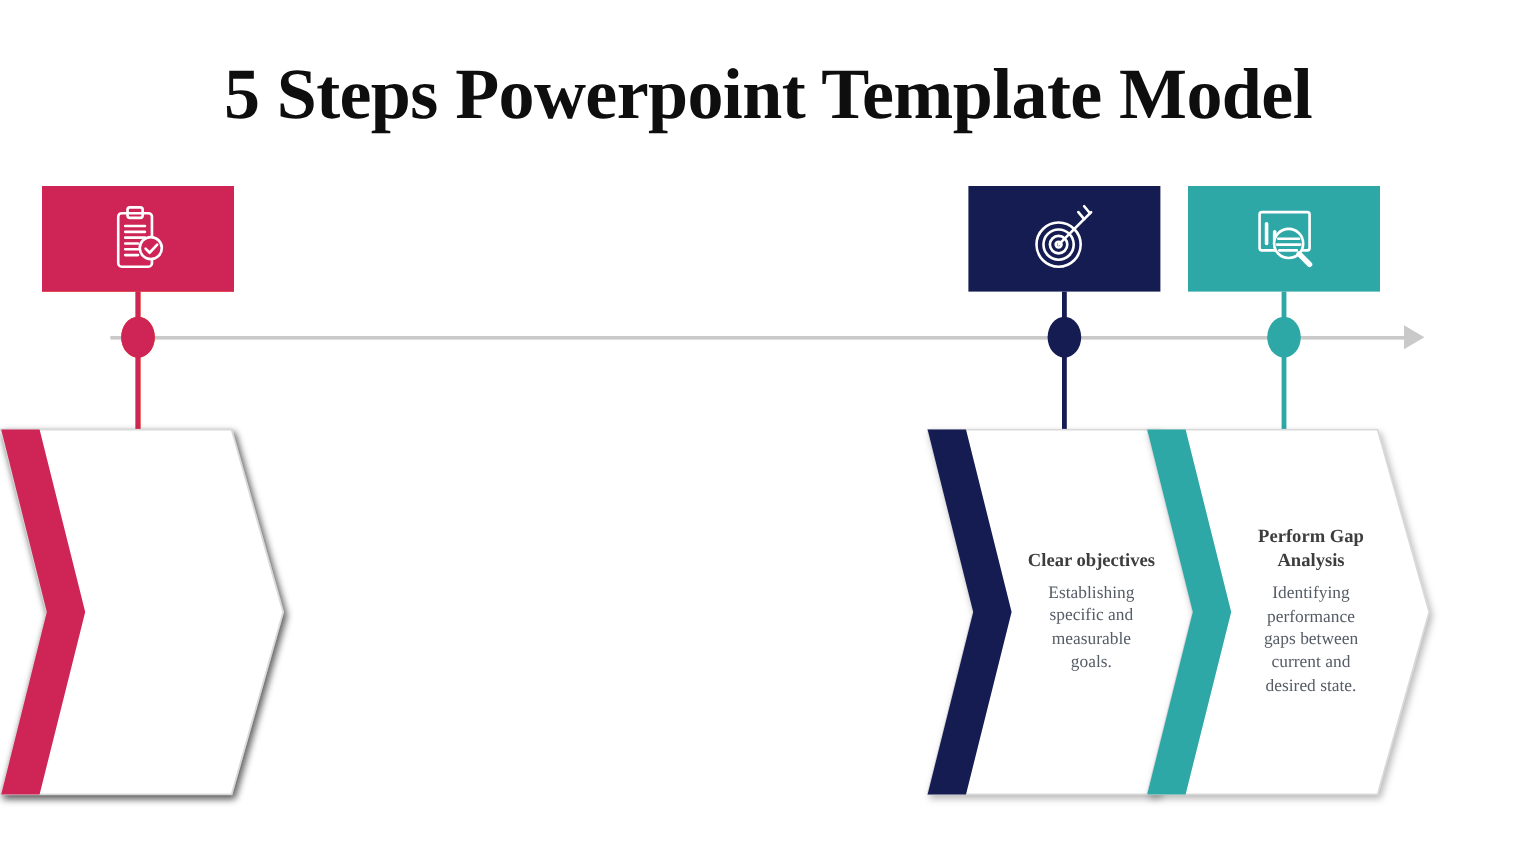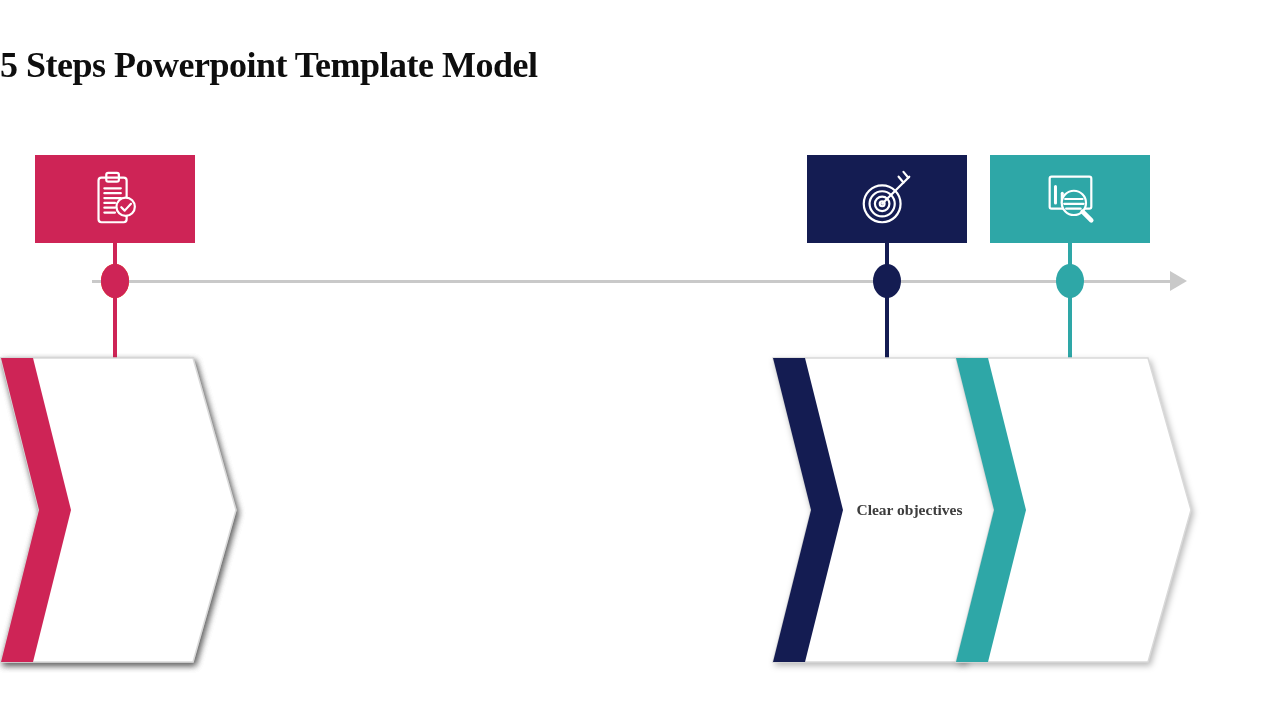--- a/index.html
+++ b/index.html
@@ -1,20 +1,20 @@
 <!DOCTYPE html>
 <html><head>
 <meta charset="utf-8">
 <style>
   html,body{margin:0;padding:0;background:#fff;}
   #slide{position:relative;width:1280px;height:720px;background:#ffffff;overflow:hidden;
          font-family:"Liberation Serif", serif;}
 
-  .page-title{position:absolute;top:44px;left:0;width:1280px;text-align:left;
-              font-weight:bold;font-size:36px;letter-spacing:-0.5px;color:#0e0e0e;}
+  .page-title{position:absolute;top:44px;left:0;width:1280px;text-align:center;
+              font-weight:bold;font-size:60px;letter-spacing:-0.5px;color:#0e0e0e;}
 
   
   .tl-line{position:absolute;left:92px;top:280px;width:1080px;height:3px;background:#c9c9c9;}
   .tl-arrow{position:absolute;left:1170px;top:271px;width:0;height:0;
             border-top:10px solid transparent;border-bottom:10px solid transparent;
             border-left:17px solid #c9c9c9;}
 
   
   .step{position:absolute;top:0;width:237px;height:720px;}
   .step:nth-of-type(1){left:95px}
@@ -66,20 +66,24 @@
       </svg>
     </div>
     <div class="vline"></div>
     <div class="dot"></div>
     <svg class="card-svg" viewBox="0 0 237 306">
       <path class="card-shape" d="M1 1 H193 L236 153 L193 305 H1 L39 153 Z"></path>
       <path class="band" d="M1 1 H33 L71 153 L33 305 H1 L39 153 Z"></path>
     </svg>
     <div class="card-text">
       <div class="card-title">Clear objectives</div>
+      <div class="card-desc">Establishing
+specific and
+measurable
+goals.</div>
     </div>
   </div>
 
   <div class="step" style="--c: #2EA7A7;">
     <div class="icon-box">
       <svg class="icon-svg" viewBox="0 0 64 64" width="62" height="62">
         <g stroke="#fff" fill="none" stroke-width="2.2" stroke-linecap="round" stroke-linejoin="round">
           <rect x="11" y="9" width="43" height="33" rx="2"></rect>
           <path d="M17 36 V19" stroke-width="3"></path>
           <path d="M24 36 V26" stroke-width="3"></path>
@@ -89,20 +93,29 @@
           <path d="M45 45 L54 54" stroke-width="4.5"></path>
         </g>
       </svg>
     </div>
     <div class="vline"></div>
     <div class="dot"></div>
     <svg class="card-svg" viewBox="0 0 237 306">
       <path class="card-shape" d="M1 1 H193 L236 153 L193 305 H1 L39 153 Z"></path>
       <path class="band" d="M1 1 H33 L71 153 L33 305 H1 L39 153 Z"></path>
     </svg>
+    <div class="card-text">
+      <div class="card-title">Perform Gap
+Analysis</div>
+      <div class="card-desc">Identifying
+performance
+gaps between
+current and
+desired state.</div>
+    </div>
   </div>
 
   <div class="step" style="--c: #F8A642;">
     <div class="icon-box">
       <svg class="icon-svg" viewBox="0 0 64 64" width="62" height="62">
         <g stroke="#fff" fill="none" stroke-width="2.2" stroke-linecap="round" stroke-linejoin="round">
           <rect x="6" y="7" width="27" height="18" rx="2"></rect>
           <path d="M19.5 25 v4 M13 30 h13"></path>
           <rect x="31" y="36" width="27" height="18" rx="2"></rect>
           <path d="M44.5 54 v4 M38 59 h13"></path>

